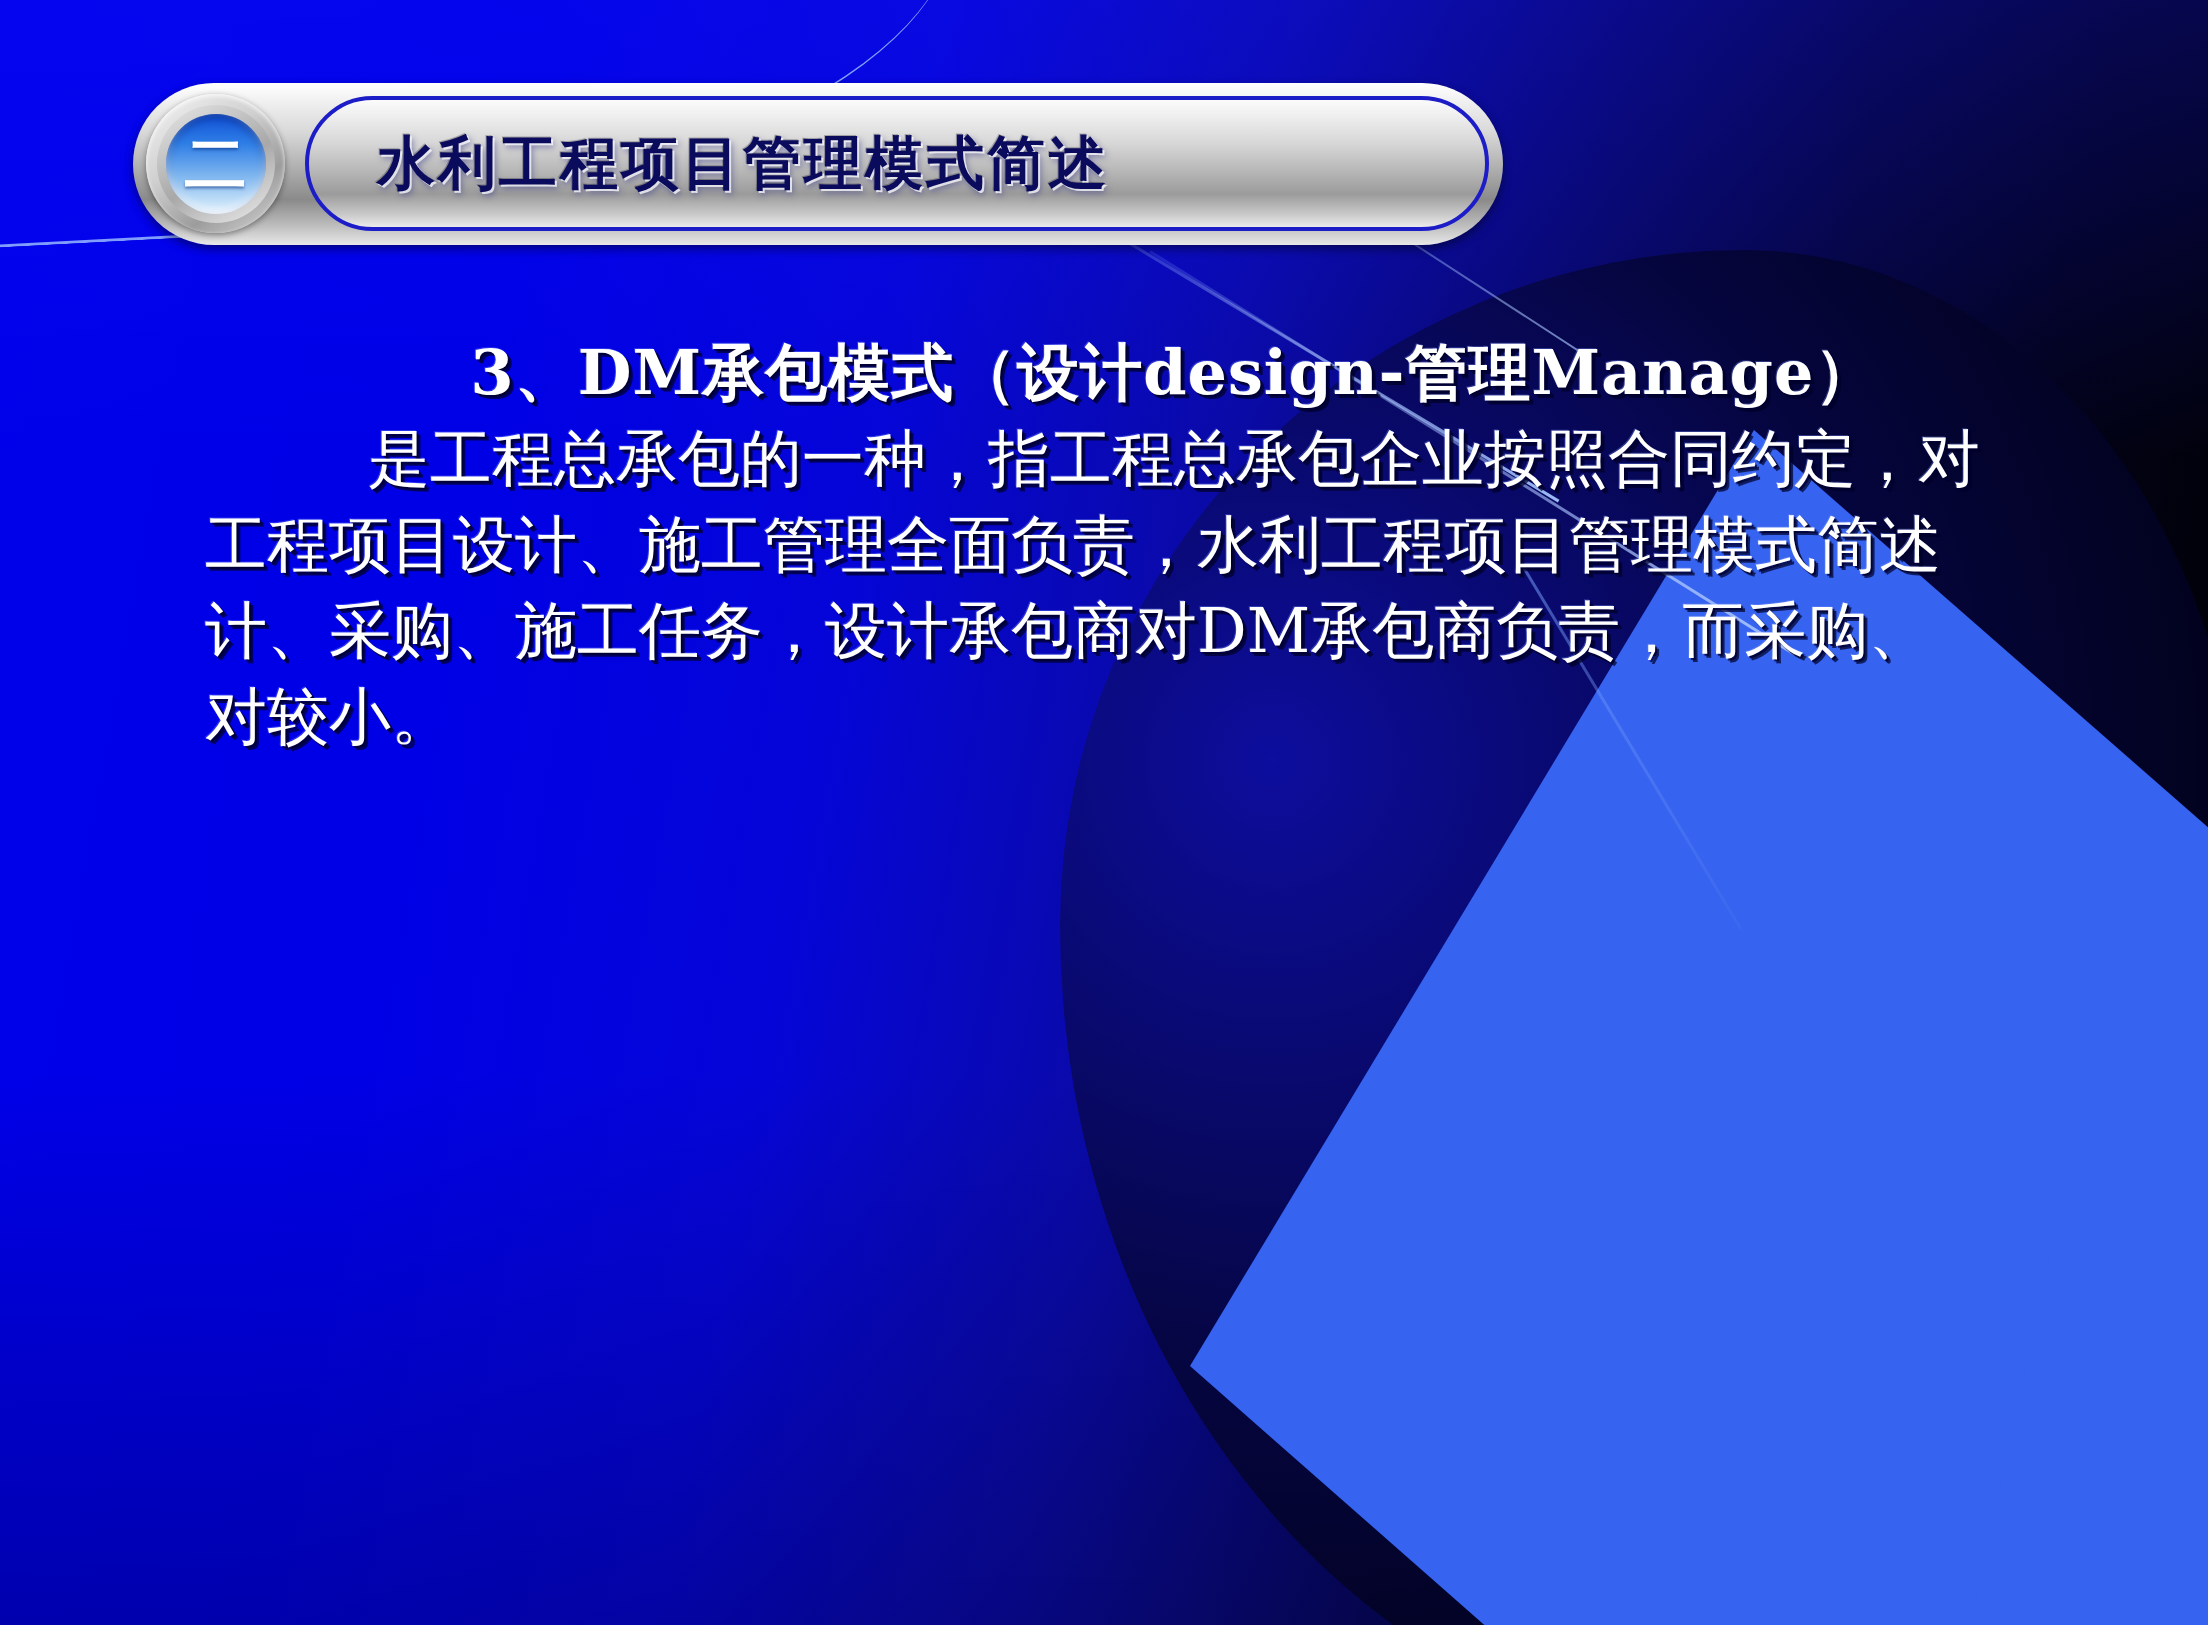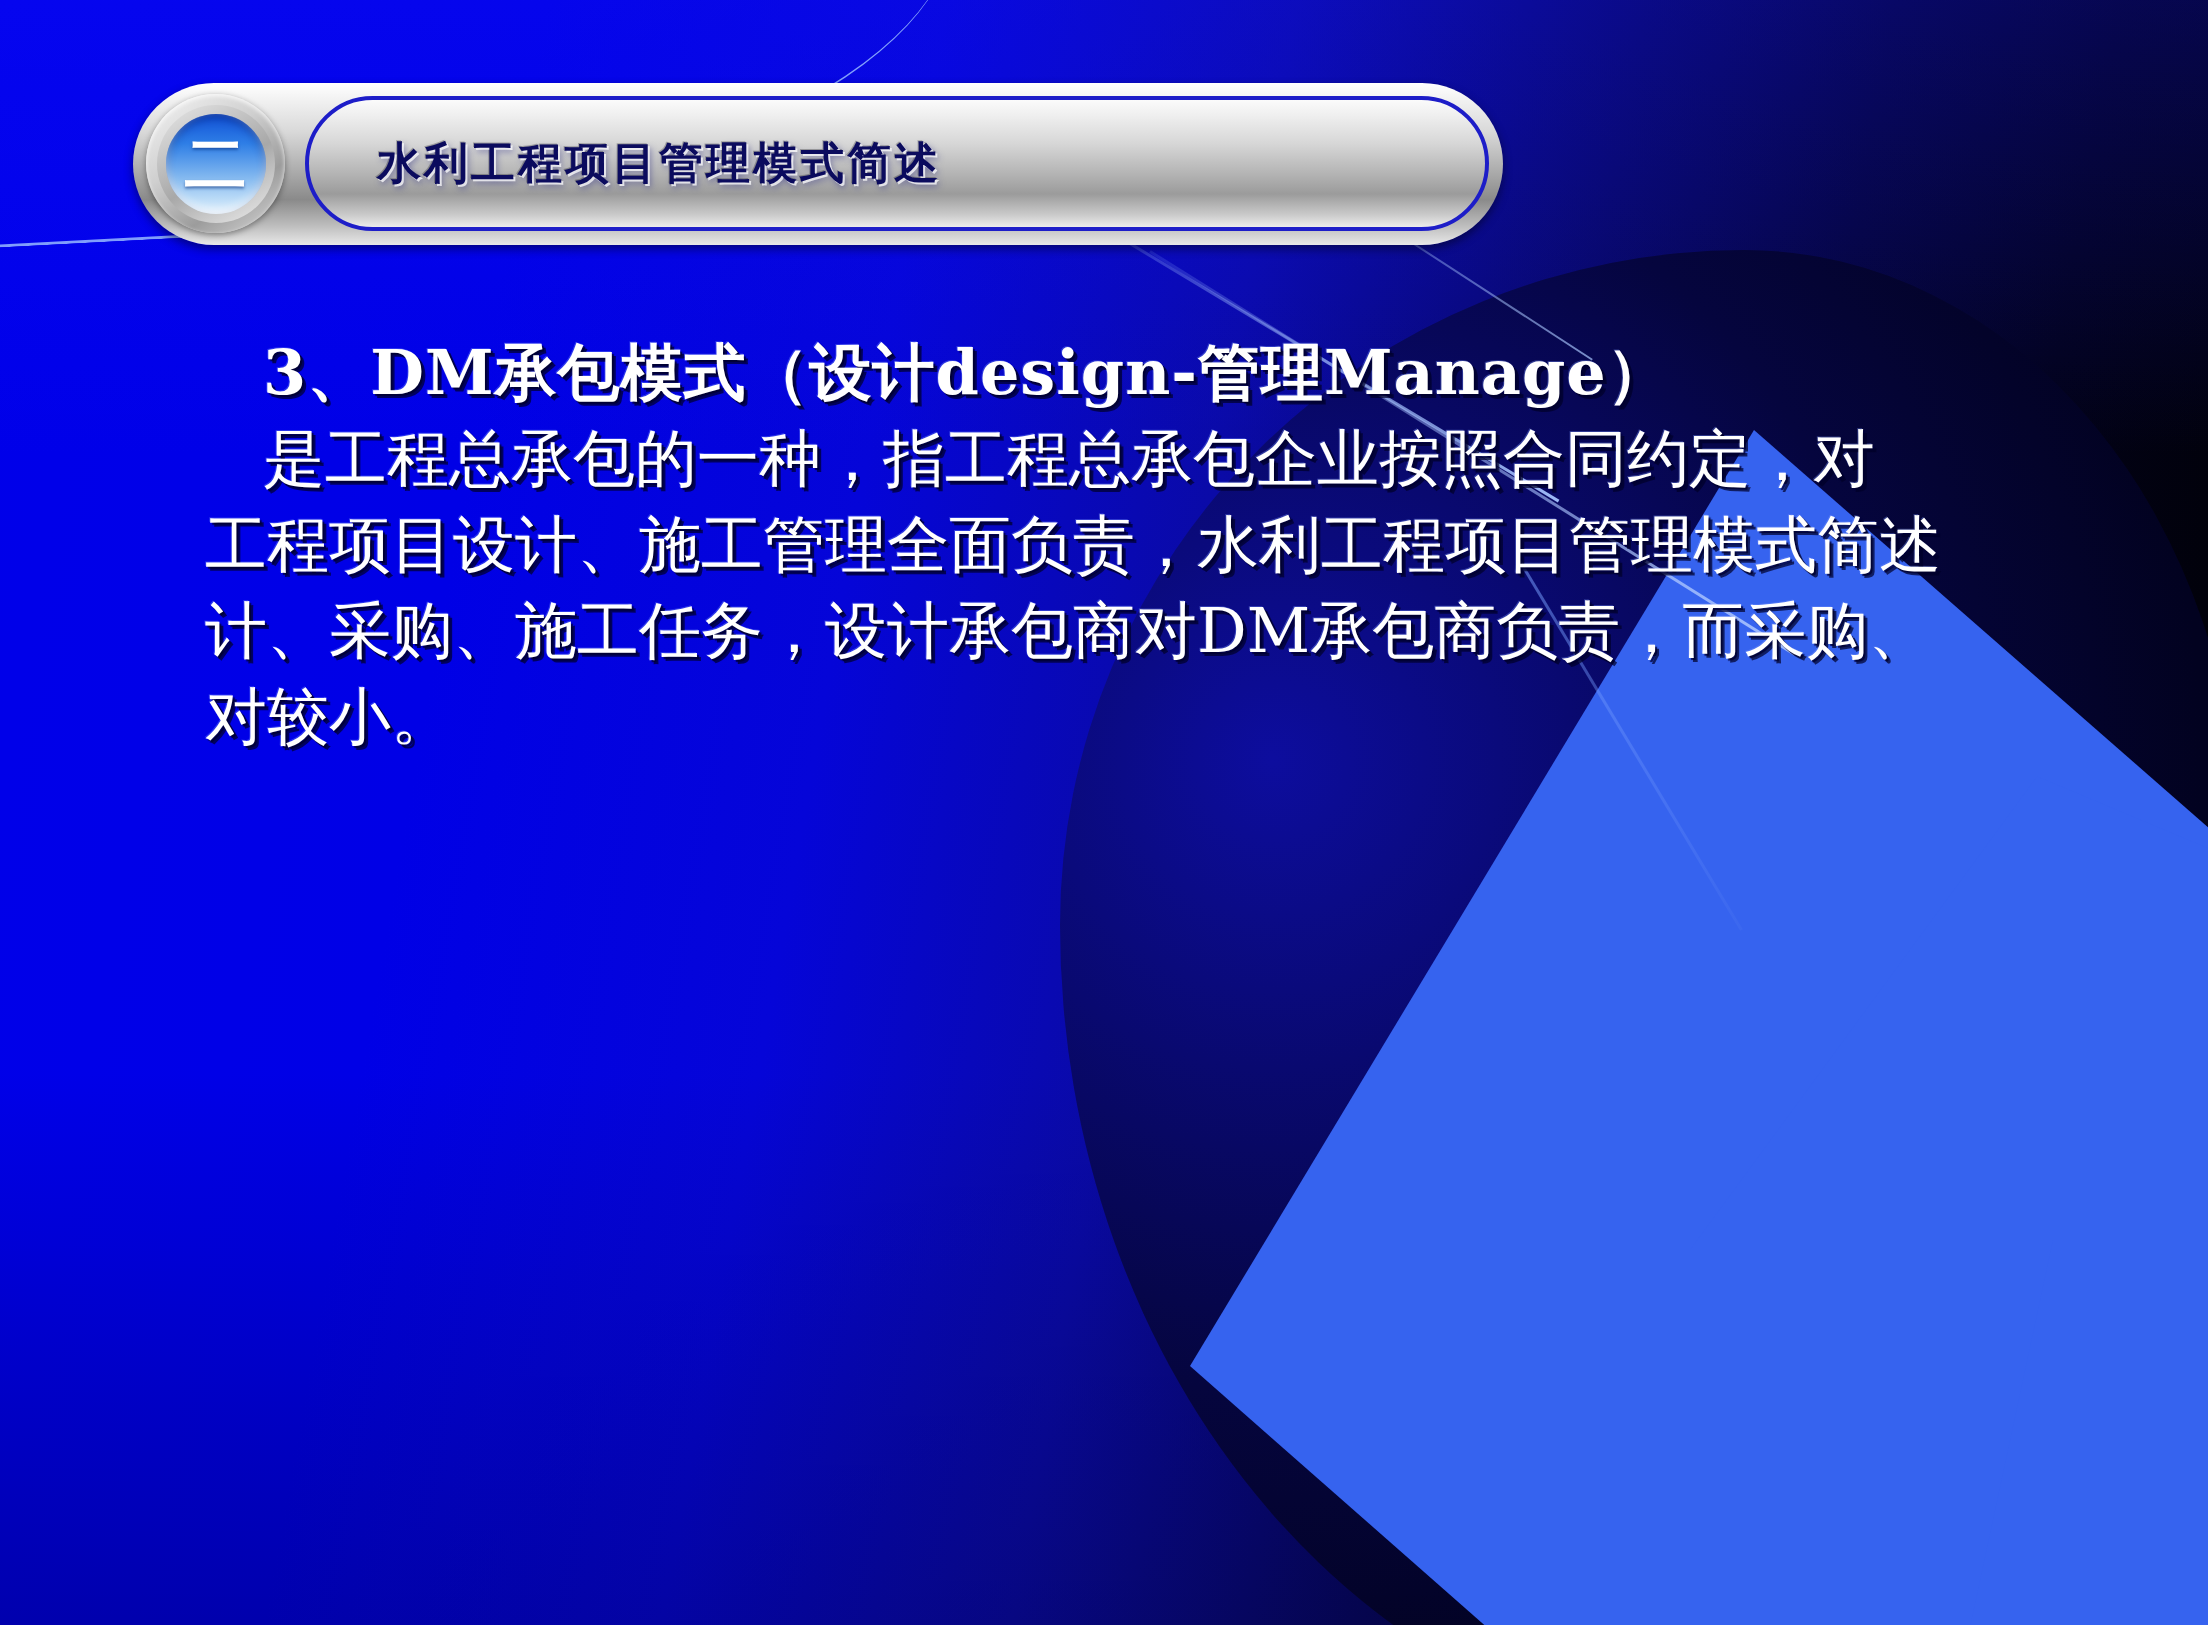--- a/index.html
+++ b/index.html
@@ -179,21 +179,21 @@
         #ebebeb 100%);
     box-sizing: border-box;
     display: flex;
     align-items: center;
     padding-left: 68px;
     overflow: hidden;
   }
   .bar-title-text {
     font-family: Liberation Sans, sans-serif;
     font-weight: bold;
-    font-size: 44px;
+    font-size: 58px;
     letter-spacing: 3px;
     color: #0b0b5e;
     text-shadow:
        2px 2px 0 rgba(255,255,255,0.75),
       -1px -1px 0 rgba(0,0,0,0.25),
        3px 4px 6px rgba(60,60,140,0.55);
     white-space: nowrap;
   }
 
   
@@ -263,20 +263,21 @@
        4px 4px 0 rgba(0,0,40,0.70),
        2px 2px 1px rgba(0,0,60,0.85),
       -1px -1px 0 rgba(120,150,255,0.35);
   }
   .line.heading {
     font-weight: bold;
     letter-spacing: 1px;
   }
   .line.indent {
     text-indent: 58px;
+    text-align: center;
   }
 </style>
 </head>
 <body>
 
 <div id="slide">
 
   <div class="bg-base"></div>
   <div class="bg-vert"></div>
   <div class="wedge-dark"></div>

